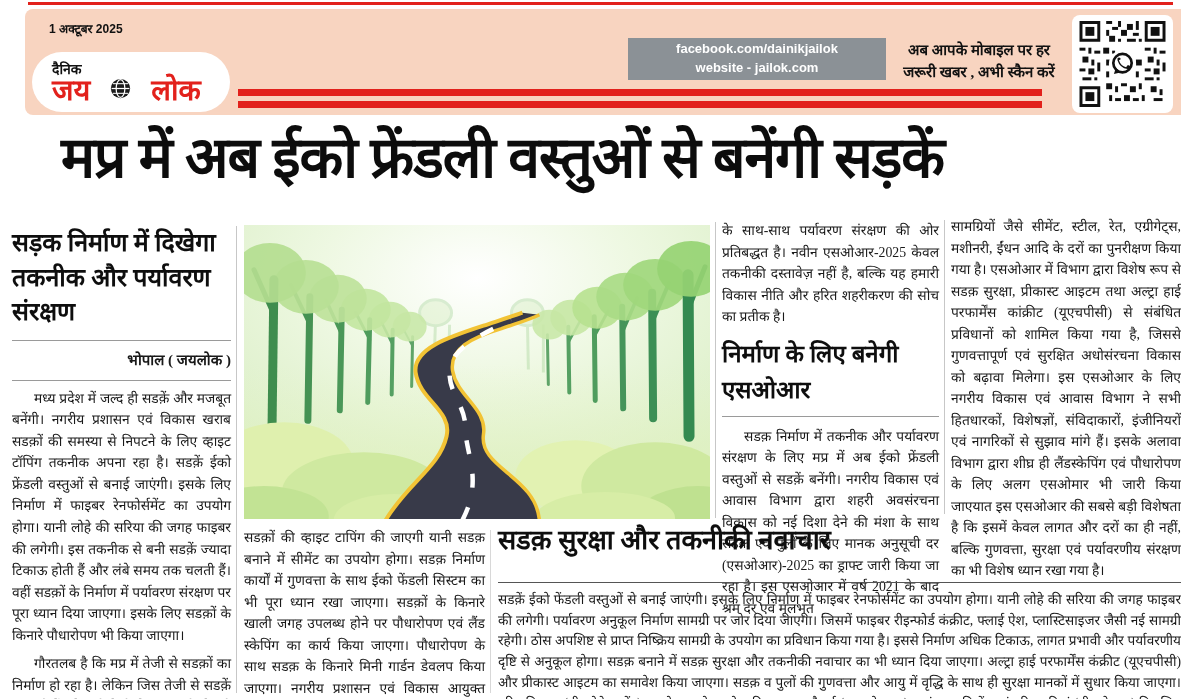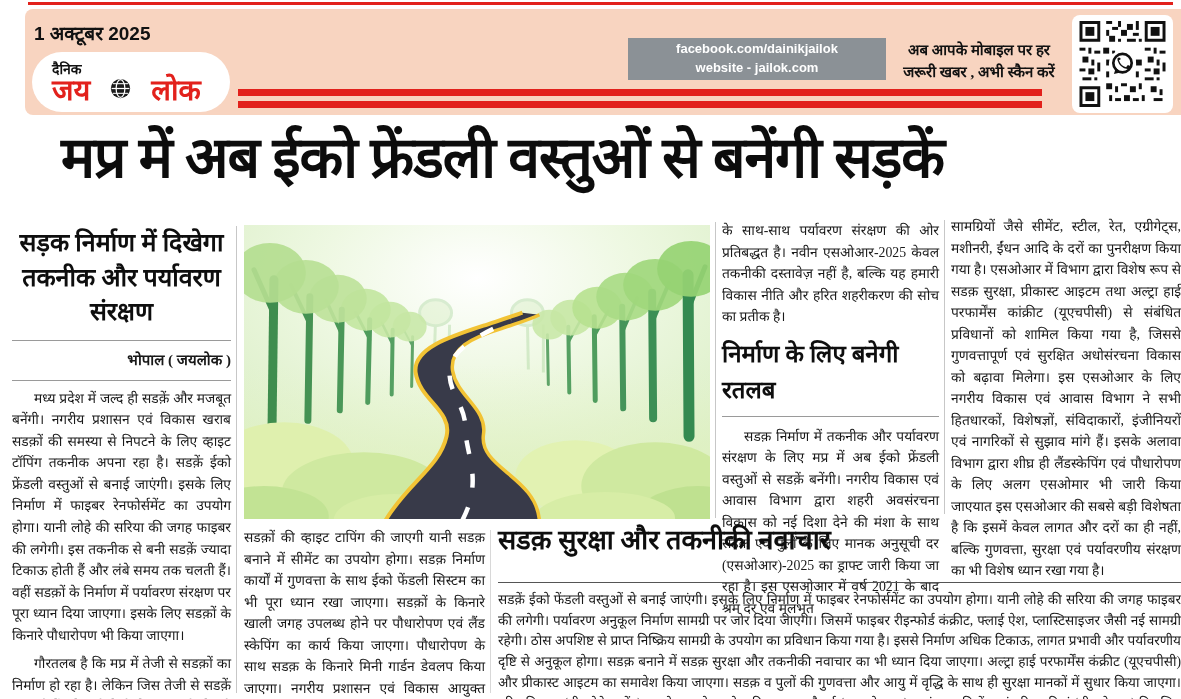--- a/index.html
+++ b/index.html
@@ -5,21 +5,21 @@
   * { margin:0; padding:0; box-sizing:border-box; }
   html,body { background:#ffffff; }
   .page {
     position:relative; width:1181px; height:699px; overflow:hidden;
     background:#ffffff; color:#1a1a1a;
     font-family:"Liberation Serif","DejaVu Serif",serif;
   }
   
   .topline { position:absolute; left:28px; top:2px; right:8px; height:3px; background:#e2211c; }
   .band { position:absolute; left:25px; top:9px; right:0; height:106px; background:#f8d4c0; border-radius:8px 0 0 8px; }
-  .date { position:absolute; left:34px; top:20px; font-size:19px; font-weight:bold;
+  .date { position:absolute; left:49px; top:20px; font-size:12px; font-weight:bold;
           font-family:"Liberation Sans","DejaVu Sans",sans-serif; color:#111; }
   .logo-box { position:absolute; left:32px; top:52px; width:198px; height:60px;
           background:#fff; border-radius:30px; padding:7px 16px 0 20px; }
   .logo-top { font-size:14px; font-weight:bold; color:#111;
           font-family:"Liberation Sans","DejaVu Sans",sans-serif; }
   .logo-main { display:flex; align-items:center; gap:20px; margin-top:-2px; }
   .logo-word { font-size:29px; font-weight:bold; color:#e2211c; line-height:1;
           font-family:"Liberation Sans","DejaVu Sans",sans-serif; }
   .stripes { position:absolute; left:238px; top:89px; width:804px; }
   .stripe { height:7px; background:#e2211c; margin-bottom:5px; }
@@ -35,21 +35,21 @@
   .main-headline { position:absolute; left:0; top:124px; width:1005px; text-align:center;
           font-size:57px; font-weight:bold; line-height:1.2; color:#0c0c0c;
           white-space:nowrap; letter-spacing:-1px; }
   
   .vrule { position:absolute; width:1px; background:#c7c7c7; }
   .col { position:absolute; text-align:justify; font-size:13.8px; line-height:1.56; color:#191919; }
   .col p { text-align:justify; }
   .indent { text-indent:1.6em; }
   .col1 { left:12px; top:226px; width:219px; }
   .col1 h2 { font-size:25px; line-height:1.38; font-weight:bold; color:#0e0e0e;
-          text-align:center; padding-bottom:10px; border-bottom:1px solid #9a9a9a; }
+          text-align:left; padding-bottom:10px; border-bottom:1px solid #9a9a9a; }
   .byline { text-align:right; font-weight:bold; font-size:15px; padding:8px 0;
           border-bottom:1px solid #9a9a9a; }
   .col1 p { margin-top:7px;font-family:Liberation Serif, serif; }
   .photo { position:absolute; left:244px; top:225px; width:466px; height:294px; }
   .photo svg { display:block; width:100%; height:100%; }
   .col2under { left:244px; top:527px; width:241px; }
   .col4 { left:722px; top:220px; width:217px; }
   .col4 h3 { font-size:24px; font-weight:600; line-height:1.5; color:#0e0e0e; text-align:left;
           margin-top:8px; padding-bottom:8px; border-bottom:1px solid #9a9a9a; }
   .col4 .indent { margin-top:9px; }
@@ -294,21 +294,21 @@
       <path d="M219,296 C240,255 222,230 222,205 C222,180 205,170 206,146 C207,124 240,108 268,96" fill="none" stroke="#ffffff" stroke-width="4.5" stroke-dasharray="14 20"></path>
     </svg>
   </div>
 
   <div class="col col2under">
     <p>सडक़ों की व्हाइट टापिंग की जाएगी यानी सडक़ बनाने में सीमेंट का उपयोग होगा। सडक़ निर्माण कार्यों में गुणवत्ता के साथ ईको फेंडली सिस्टम का भी पूरा ध्यान रखा जाएगा। सडक़ों के किनारे खाली जगह उपलब्ध होने पर पौधारोपण एवं लैंड स्केपिंग का कार्य किया जाएगा। पौधारोपण के साथ सडक़ के किनारे मिनी गार्डन डेवलप किया जाएगा। नगरीय प्रशासन एवं विकास आयुक्त संकेत भोड़वे का कहना है कि हम शहरी विकास एवं नागरिकों को मूलभूत सुविधाएं उपलब्ध कराने</p>
   </div>
 
   <div class="col col4">
     <p>के साथ-साथ पर्यावरण संरक्षण की ओर प्रतिबद्धत है। नवीन एसओआर-2025 केवल तकनीकी दस्तावेज़ नहीं है, बल्कि यह हमारी विकास नीति और हरित शहरीकरण की सोच का प्रतीक है।</p>
-    <h3>निर्माण के लिए बनेगी रतलब</h3>
+    <h3>निर्माण के लिए बनेगी एसओआर</h3>
     <p class="indent">सडक़ निर्माण में तकनीक और पर्यावरण संरक्षण के लिए मप्र में अब ईको फ्रेंडली वस्तुओं से सडक़ें बनेंगी। नगरीय विकास एवं आवास विभाग द्वारा शहरी अवसंरचना विकास को नई दिशा देने की मंशा के साथ सडक़ एवं पुलों के लिए मानक अनुसूची दर (एसओआर)-2025 का ड्राफ्ट जारी किया जा रहा है। इस एसओआर में वर्ष 2021 के बाद श्रम दर एवं मूलभूत</p>
   </div>
 
   <div class="col col5">
     <p>सामग्रियों जैसे सीमेंट, स्टील, रेत, एग्रीगेट्स, मशीनरी, ईंधन आदि के दरों का पुनरीक्षण किया गया है। एसओआर में विभाग द्वारा विशेष रूप से सडक़ सुरक्षा, प्रीकास्ट आइटम तथा अल्ट्रा हाई परफार्मेंस कांक्रीट (यूएचपीसी) से संबंधित प्रविधानों को शामिल किया गया है, जिससे गुणवत्तापूर्ण एवं सुरक्षित अधोसंरचना विकास को बढ़ावा मिलेगा। इस एसओआर के लिए नगरीय विकास एवं आवास विभाग ने सभी हितधारकों, विशेषज्ञों, संविदाकारों, इंजीनियरों एवं नागरिकों से सुझाव मांगे हैं। इसके अलावा विभाग द्वारा शीघ्र ही लैंडस्केपिंग एवं पौधारोपण के लिए अलग एसओमार भी जारी किया जाएयात इस एसओआर की सबसे बड़ी विशेषता है कि इसमें केवल लागत और दरों का ही नहीं, बल्कि गुणवत्ता, सुरक्षा एवं पर्यावरणीय संरक्षण का भी विशेष ध्यान रखा गया है।</p>
   </div>
 
   <div class="bottomsec">
     <h3>सडक़ सुरक्षा और तकनीकी नवाचार</h3>
     <p>सडक़ें ईको फेंडली वस्तुओं से बनाई जाएंगी। इसके लिए निर्माण में फाइबर रेनफोर्समेंट का उपयोग होगा। यानी लोहे की सरिया की जगह फाइबर की लगेगी। पर्यावरण अनुकूल निर्माण सामग्री पर जोर दिया जाएगा। जिसमें फाइबर रीइन्फोर्ड कंक्रीट, फ्लाई ऐश, प्लास्टिसाइजर जैसी नई सामग्री रहेगी। ठोस अपशिष्ट से प्राप्त निष्क्रिय सामग्री के उपयोग का प्रविधान किया गया है। इससे निर्माण अधिक टिकाऊ, लागत प्रभावी और पर्यावरणीय दृष्टि से अनुकूल होगा। सडक़ बनाने में सडक़ सुरक्षा और तकनीकी नवाचार का भी ध्यान दिया जाएगा। अल्ट्रा हाई परफार्मेंस कंक्रीट (यूएचपीसी) और प्रीकास्ट आइटम का समावेश किया जाएगा। सडक़ व पुलों की गुणवत्ता और आयु में वृद्धि के साथ ही सुरक्षा मानकों में सुधार किया जाएगा। हरित विकास (ग्रीन डेवेलपमेंट)पर फोकस रहेगा। रोड की उपलब्ध चौड़ाई (आरओडब्ल्यू) जहां अनुमति दें, वहां हरित पट्टियां (ग्रीम बेल्ट्स) विकसित किए जाएंगे। शहरी क्षेत्रों में प्रदूषण नियंत्रण, सौंदर्गीकरण और स्वास्थ्य सुधार के लिए यह कदम ऐतिहासिक साबित होगा। भविष्य की दृष्टि से मास्टर</p>

